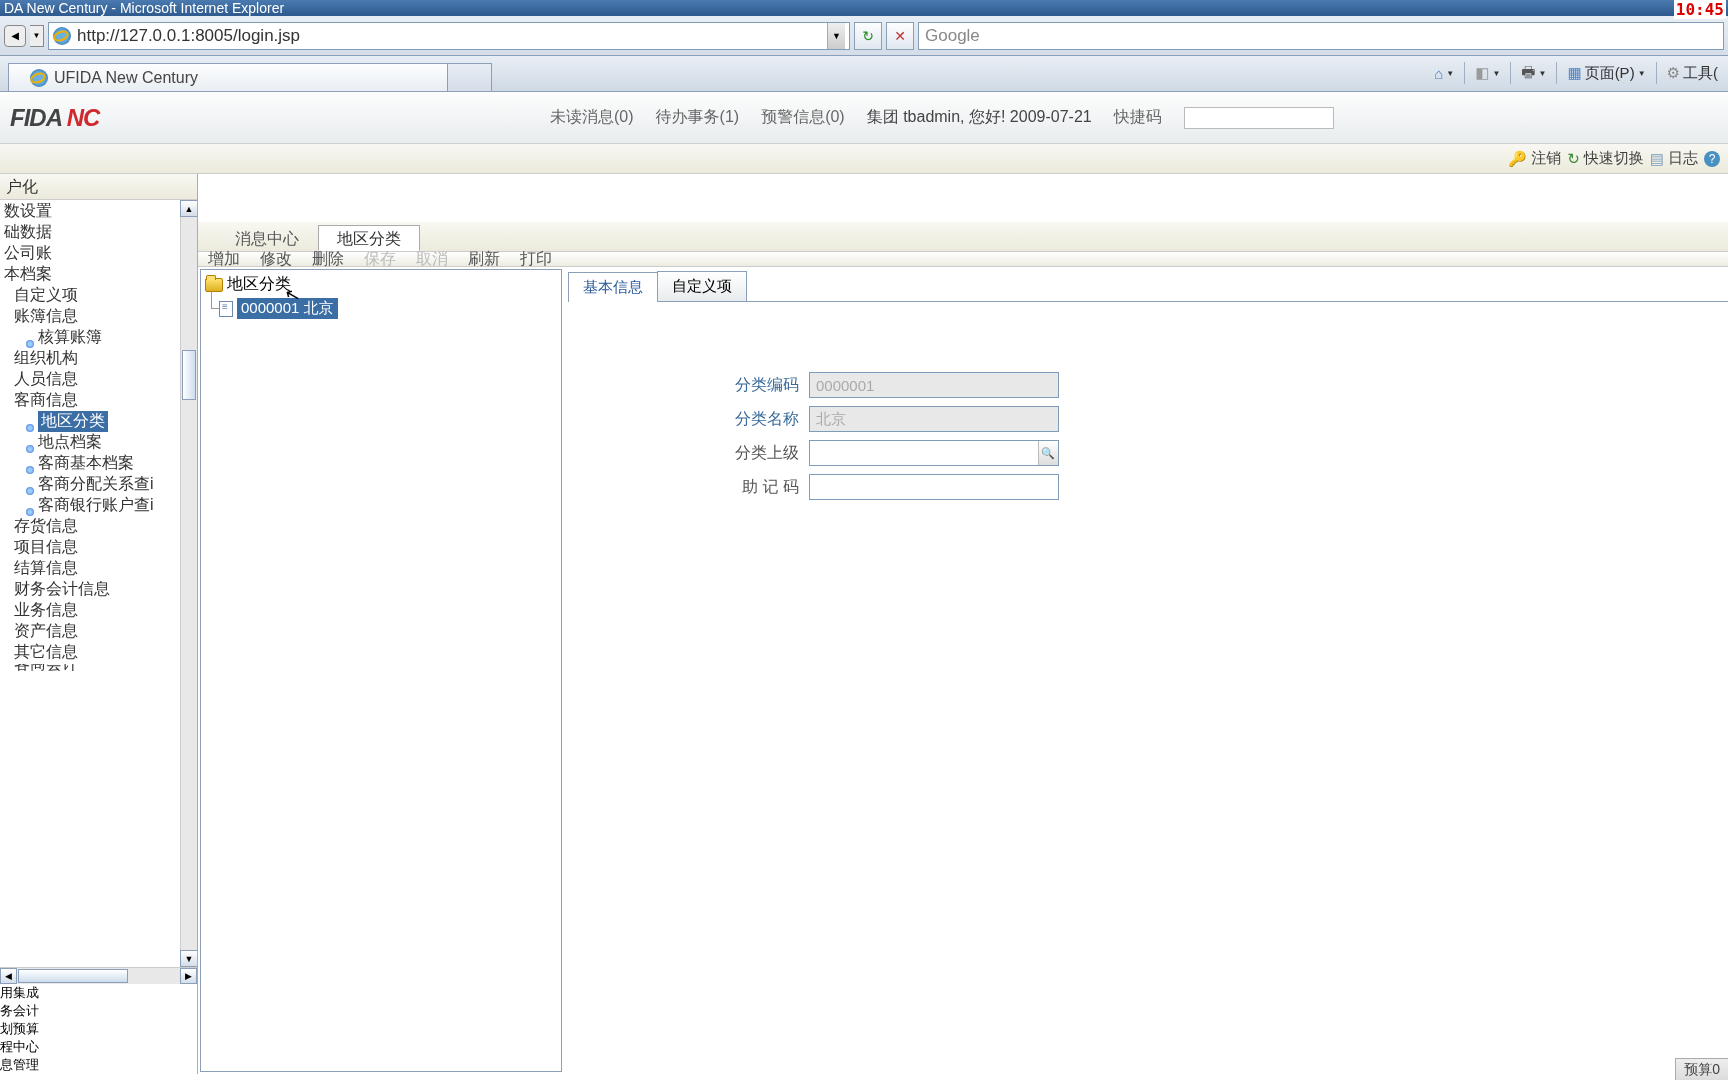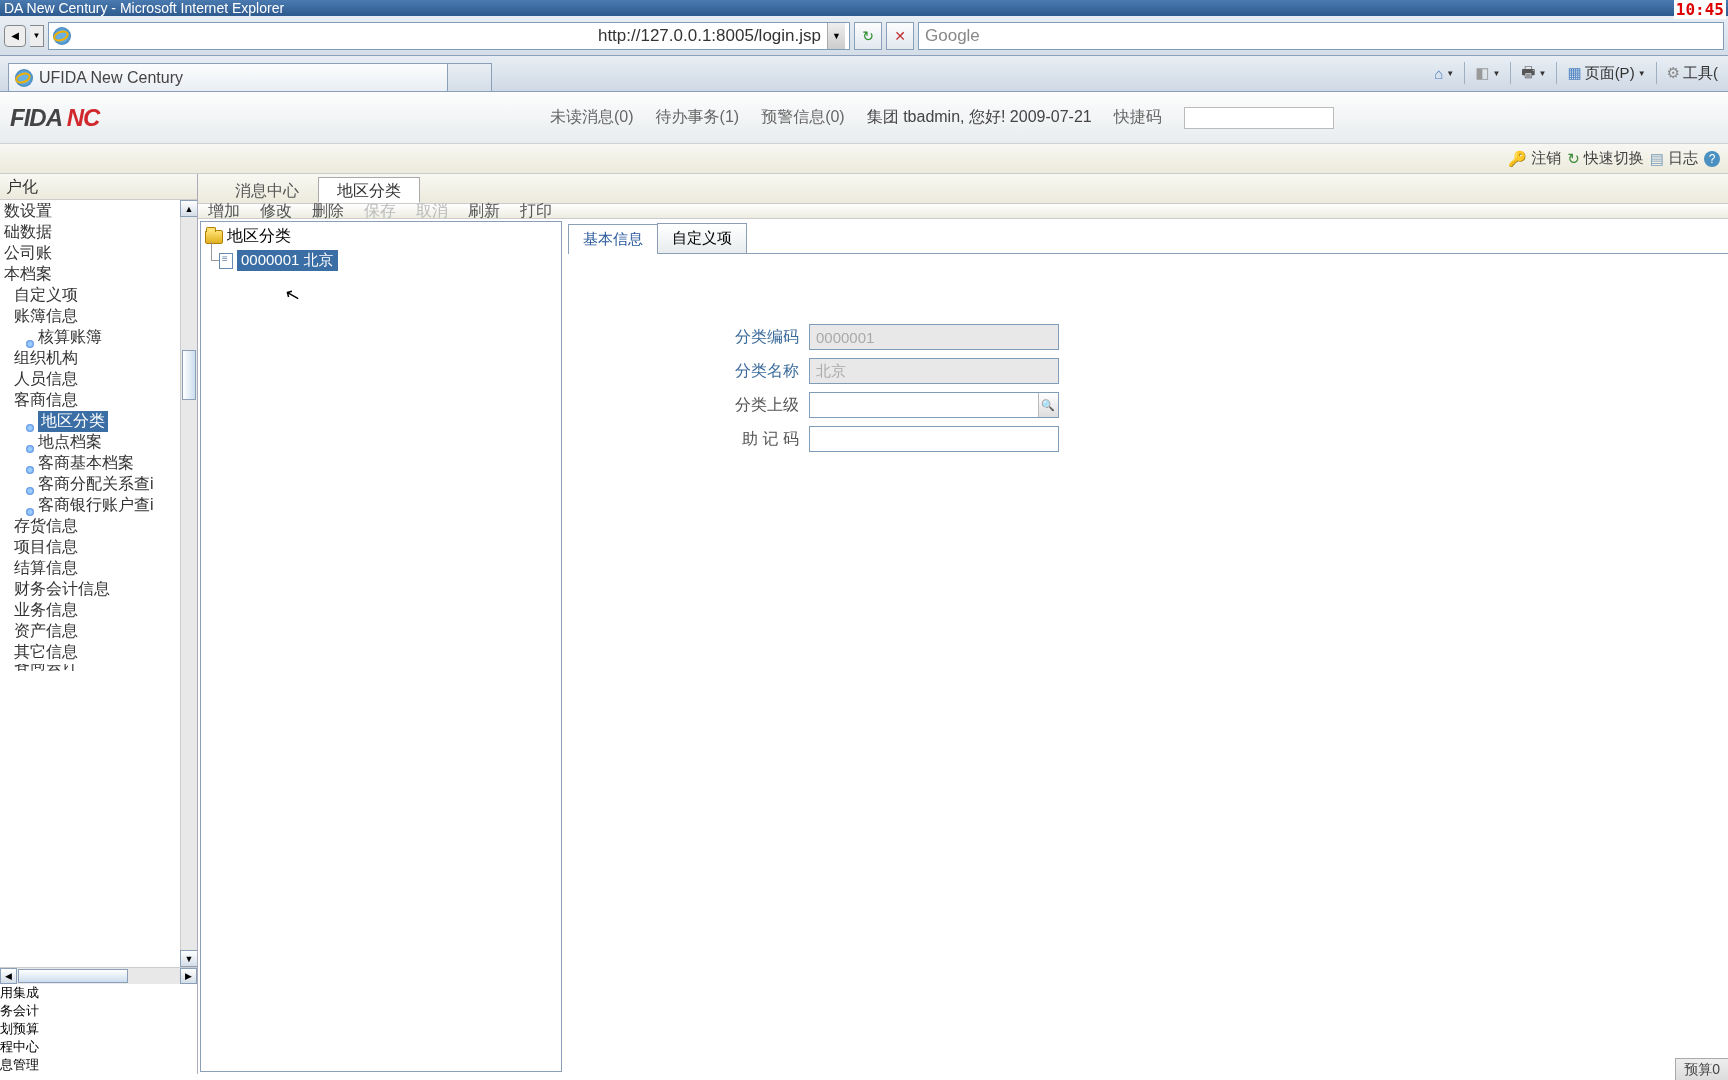--- a/index.html
+++ b/index.html
@@ -6,31 +6,31 @@
 body { background: #fff; overflow: hidden; font-size: 13px; }
 
 
 .titlebar { background: linear-gradient(#4a7ab0, #2e5a8e); height: 16px; color: #fff; font-size: 14px; padding-left: 4px; display: flex; align-items: center; }
 .clock { position: absolute; right: 2px; top: 0; color: #d00; font-weight: bold; font-family: monospace; font-size: 16px; background: #fff; padding: 0 2px; }
 
 
 .address-row { background: linear-gradient(#e8eef4, #d4dde8); height: 40px; display: flex; align-items: center; border-bottom: 1px solid #8ba0b8; padding: 0 4px; gap: 4px; }
 .nav-back { width: 22px; height: 22px; border: 1px solid #888; border-radius: 4px; background: #eee; display: flex; align-items: center; justify-content: center; font-size: 10px; }
 .dd { width: 14px; height: 22px; border: 1px solid #888; border-left: none; background: #eee; display: flex; align-items: center; justify-content: center; font-size: 8px; }
-.address-box { flex: 1; height: 28px; background: #fff; border: 1px solid #7f9db9; display: flex; align-items: center; padding: 0 4px; gap: 6px; max-width: 990px; text-align: right; }
+.address-box { flex: 1; height: 28px; background: #fff; border: 1px solid #7f9db9; display: flex; align-items: center; padding: 0 4px; gap: 6px; max-width: 990px; }
 .ie-icon { width: 18px; height: 18px; background: radial-gradient(#6ab0e0 40%, #2060a0); border-radius: 50%; position: relative; }
 .ie-icon::after { content: ""; position: absolute; width: 12px; height: 6px; border: 2px solid #f0b000; border-radius: 50%; top: 4px; left: 0px; transform: rotate(-20deg); }
 .url-text { font-size: 17px; color: #333; flex: 1; }
 .addr-dd { width: 18px; height: 26px; background: linear-gradient(#eee,#ccc); border-left: 1px solid #aaa; display: flex; align-items: center; justify-content: center; font-size: 9px; }
 .toolbar-btn { width: 28px; height: 28px; border: 1px solid #8ba0b8; background: linear-gradient(#fdfdfd,#e0e8f0); display: flex; align-items: center; justify-content: center; font-size: 14px; }
 .search-box { flex: 1; height: 28px; background: #fff; border: 1px solid #7f9db9; padding: 0 6px; font-size: 17px; color: #888; display: flex; align-items: center; }
 
 
 .tab-row { background: linear-gradient(#e8eef4, #cfd9e5); height: 36px; display: flex; align-items: flex-end; border-bottom: 1px solid #8ba0b8; padding-left: 8px; position: relative; }
-.ie-tab { height: 28px; background: linear-gradient(#fdfdfd,#e8eef4); border: 1px solid #8ba0b8; border-bottom: none; padding: 0 12px 0 6px; display: flex; align-items: center; gap: 6px; font-size: 16px; color: #444; min-width: 440px; }
+.ie-tab { height: 28px; background: linear-gradient(#fdfdfd,#e8eef4); border: 1px solid #8ba0b8; border-bottom: none; padding: 0 12px 0 21px; display: flex; align-items: center; gap: 6px; font-size: 16px; color: #444; min-width: 440px; }
 .ie-tab-blank { height: 28px; width: 44px; border: 1px solid #8ba0b8; border-bottom: none; border-left: none; background: linear-gradient(#e8eef4,#d4dde8); }
 .ie-tools { position: absolute; right: 4px; top: 4px; display: flex; align-items: center; gap: 2px; }
 .ie-tool { height: 26px; padding: 0 6px; display: flex; align-items: center; gap: 3px; font-size: 15px; color: #333; }
 .ie-tool .arr { font-size: 8px; }
 .sep { width: 1px; height: 22px; background: #a0b0c0; margin: 0 2px; }
 
 
 .app-header { height: 52px; background: linear-gradient(#fdfdfd, #e8ecee); border-bottom: 1px solid #d0d0d0; display: flex; align-items: center; padding: 0 10px; position: relative; }
 .logo { font-size: 24px; font-weight: bold; font-style: italic; color: #444; letter-spacing: -1px; }
 .logo b { color: #d0282d; }
@@ -61,21 +61,21 @@
 .vscroll .up, .vscroll .dn { height: 17px; background: linear-gradient(#fff,#d4dde8); border: 1px solid #8ba0b8; display: flex; align-items: center; justify-content: center; font-size: 9px; position: absolute; left: -1px; right: -1px; }
 .vscroll .up { top: 0; } .vscroll .dn { bottom: 0; }
 .vscroll .thumb { position: absolute; left: 1px; right: 1px; top: 150px; height: 50px; background: linear-gradient(90deg,#fff,#cde); border: 1px solid #8ba0b8; }
 .hscroll-row { height: 17px; display: flex; border-top: 1px solid #ccc; }
 .hscroll-row .track { flex: 1; background: #e8e8e8; position: relative; }
 .hscroll-row .lf, .hscroll-row .rt { width: 17px; background: linear-gradient(#fff,#d4dde8); border: 1px solid #8ba0b8; display: flex; align-items: center; justify-content: center; font-size: 9px; }
 .hscroll-row .thumb { position: absolute; top: 1px; bottom: 1px; left: 1px; width: 110px; background: linear-gradient(#fff,#cde); border: 1px solid #8ba0b8; }
 
 
 .content { flex: 1; display: flex; flex-direction: column; }
-.content-tabs { height: 30px; background: linear-gradient(#f8f8f2, #eceadc); border-bottom: 1px solid #ccc; display: flex; align-items: flex-end; padding-left: 18px; }
+.content-tabs { height: 30px; background: linear-gradient(#f8f8f2, #eceadc); border-bottom: 1px solid #ccc; display: flex; align-items: flex-end; padding-left: 18px; margin-top: 48px; }
 .ctab { height: 26px; padding: 3px 18px 0; font-size: 16px; color: #555; border: 1px solid transparent; }
 .ctab.active { background: #fff; border: 1px solid #aaa; border-bottom: 1px solid #fff; color: #333; }
 .content-toolbar { height: 15px; background: linear-gradient(#fff, #edece2); border-bottom: 1px solid #ccc; display: flex; align-items: center; gap: 20px; padding-left: 10px; font-size: 16px; color: #555; }
 .content-toolbar .dis { color: #bbb; }
 .content-body { flex: 1; display: flex; }
 .tree-pane { width: 362px; border: 1px solid #8ba0b8; margin: 2px; padding: 4px; background: #fff; }
 .tree-root { display: flex; align-items: center; gap: 4px; font-size: 16px; }
 .folder-icon { width: 18px; height: 14px; background: linear-gradient(#ffe070, #e0b020); border: 1px solid #b08000; border-radius: 2px; position: relative; }
 .folder-icon::before { content: ""; position: absolute; top: -4px; left: 0; width: 8px; height: 4px; background: #ffe070; border: 1px solid #b08000; border-bottom: none; border-radius: 2px 2px 0 0; }
 .tree-child { margin-left: 14px; margin-top: 3px; display: flex; align-items: center; gap: 4px; position: relative; }

